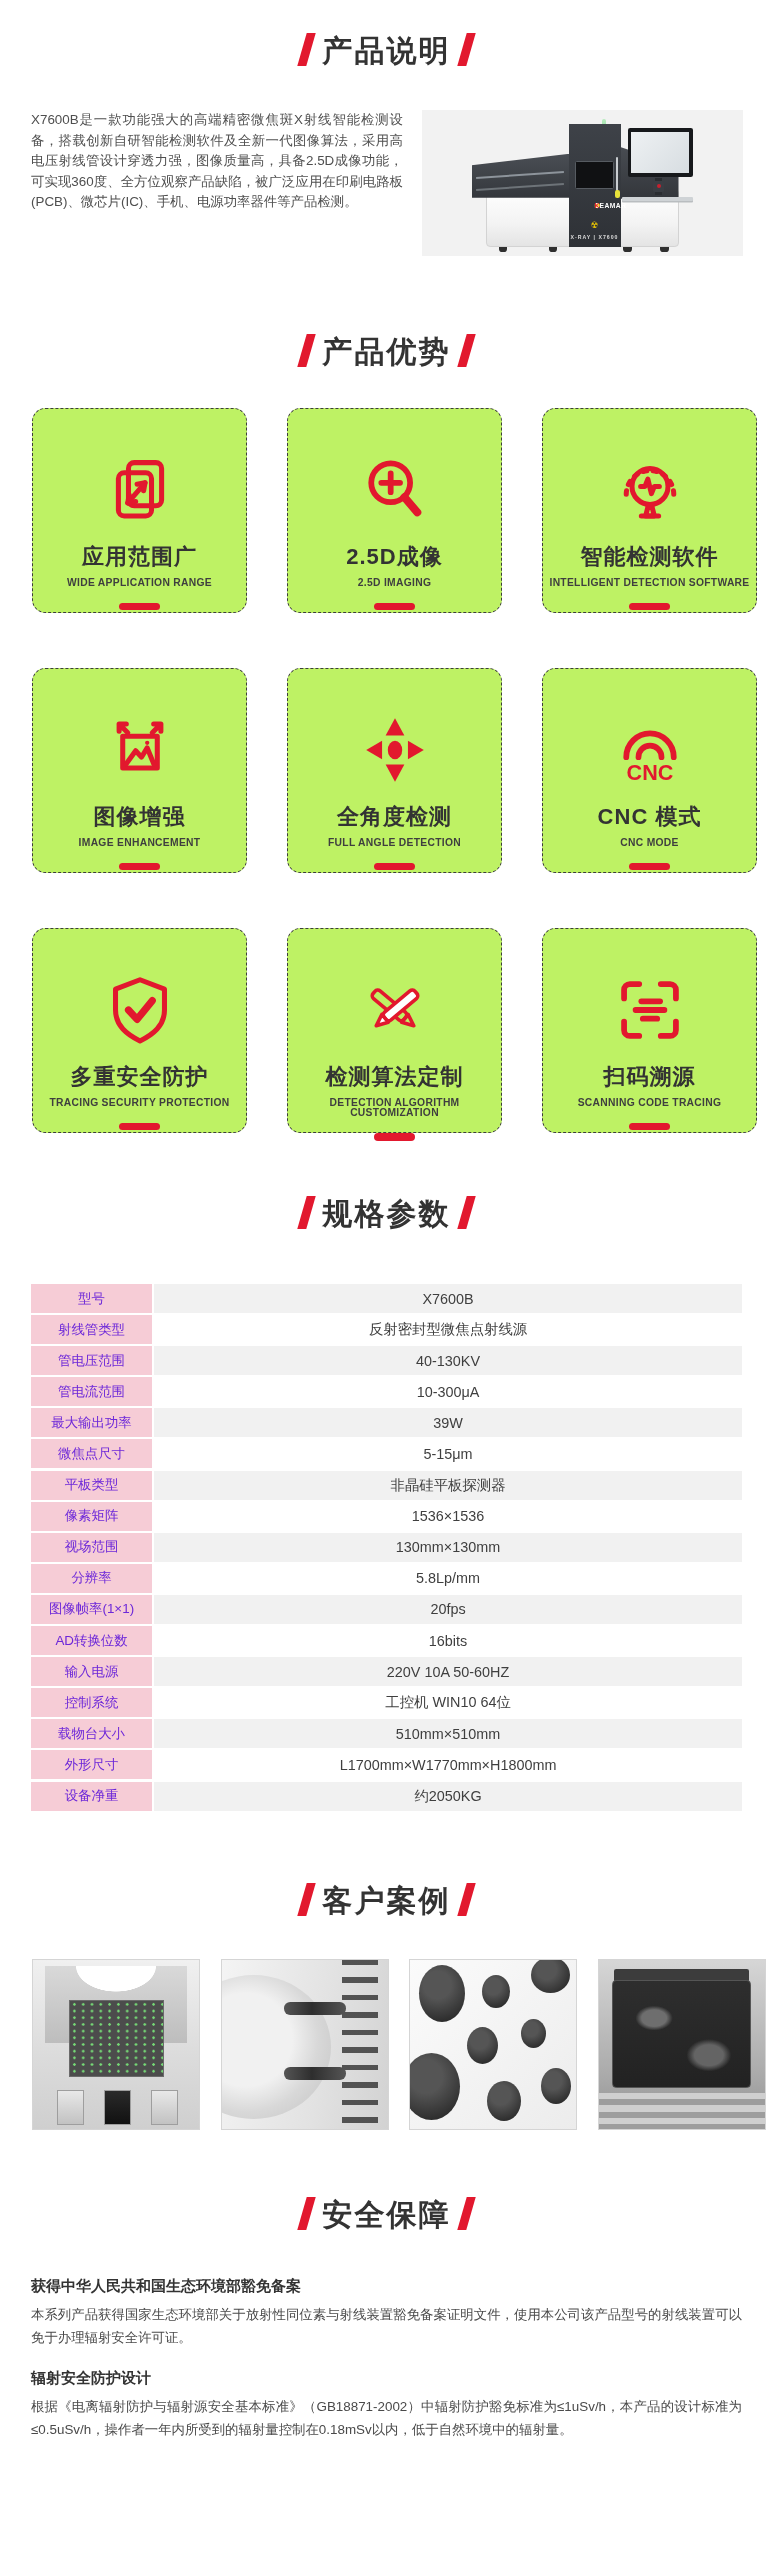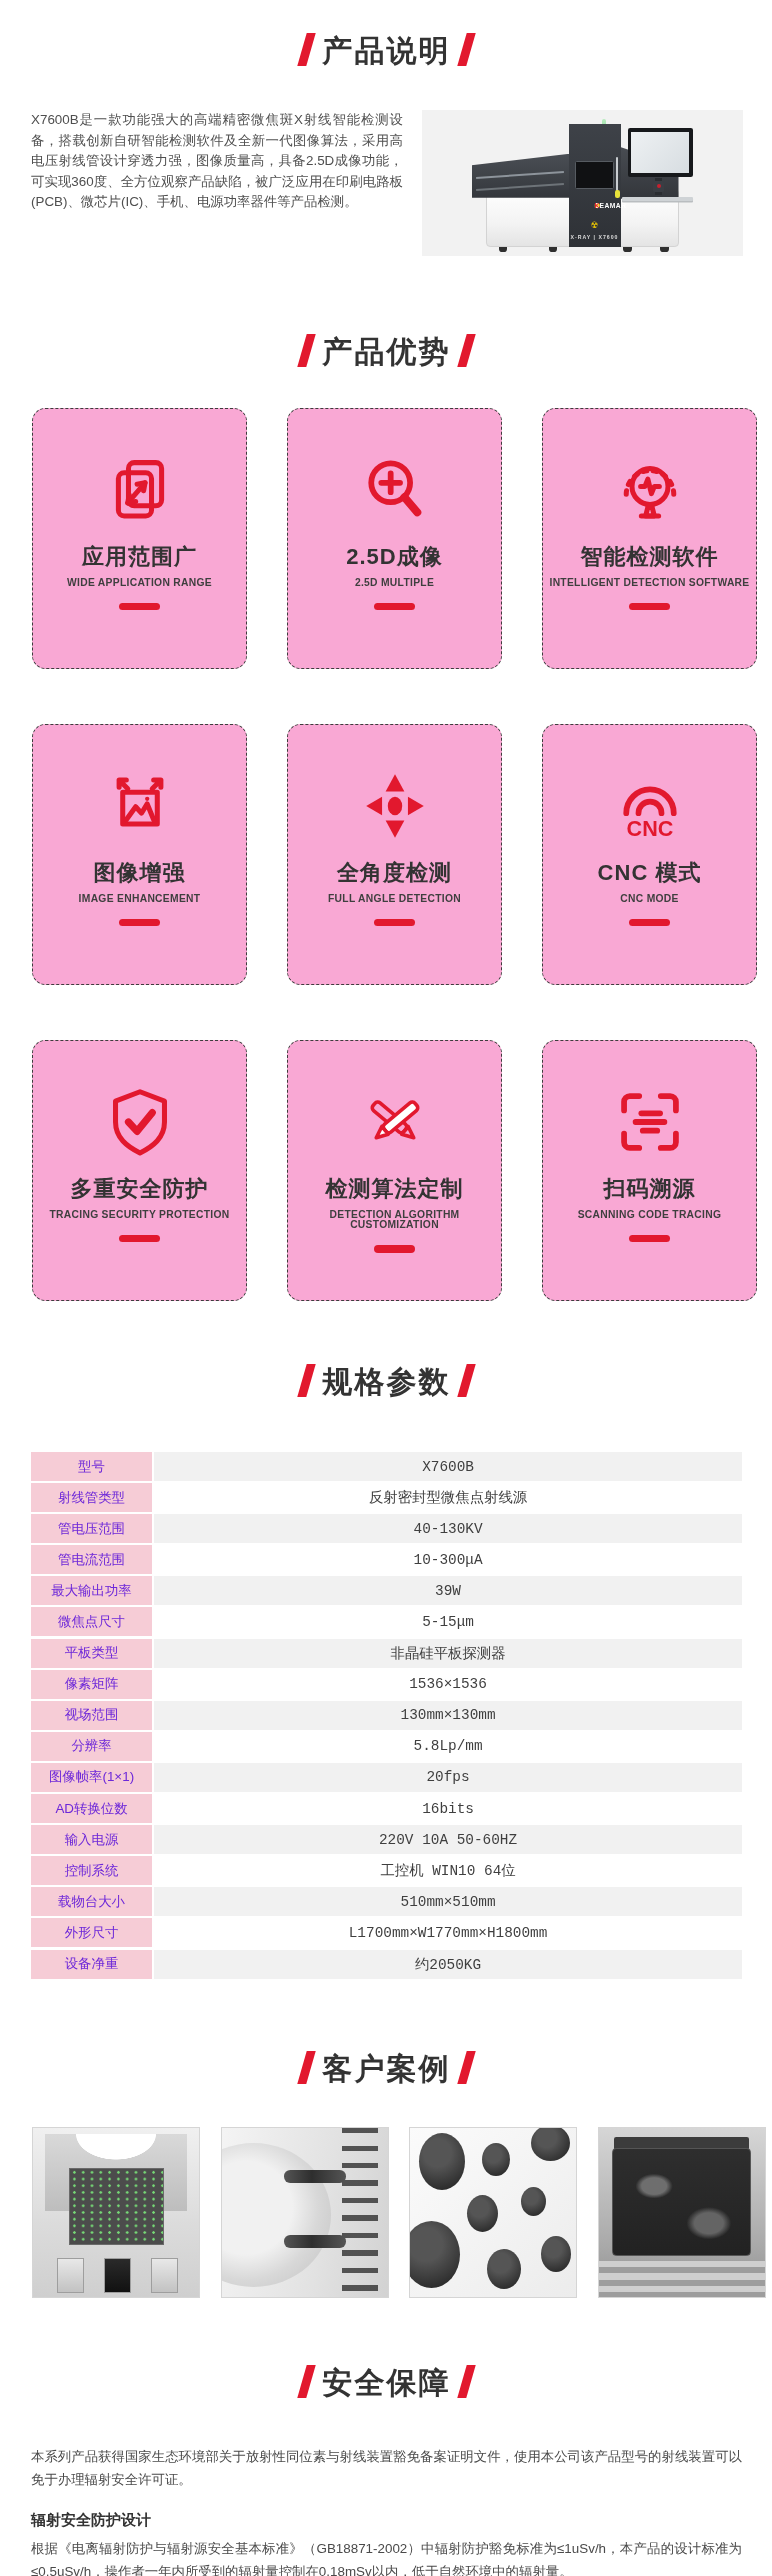--- a/index.html
+++ b/index.html
@@ -42,38 +42,38 @@
   .m-monitor{left:156px;top:8.2px;width:65px;height:49px;background:#17191c;border-radius:2.1px;padding:3.6px;}
   .m-screen{position:static;display:block;width:100%;height:100%;background:linear-gradient(135deg,#eef1f3 0%,#d7dde1 100%);}
   .m-stand{left:183px;top:58px;width:7.2px;height:17.5px;background:#2a2d31;}
   .m-ctrl{left:181px;top:61px;width:11.3px;height:11.3px;background:#3a3e44;border-radius:1.5px;}
   .m-btn{left:185px;top:64px;width:4.6px;height:4.6px;background:#c6202e;border-radius:50%;}
   .m-tray{left:150px;top:77px;width:71px;height:4.6px;background:#cfd3d6;border-radius:1px;box-shadow:0 1.5px 0 #b9bdc0;}
 
   
   .adv-title{margin-top:75px;}
   .adv-grid{margin:41px 0 0 32px;width:726px;display:grid;grid-template-columns:repeat(3,215px);column-gap:40px;row-gap:55px;}
-  .adv-card{height:261px;border:1.5px dashed #3d3d3d;border-radius:13.4px;text-align:center;padding-top:44px;background:#f9a8d4;}
+  .adv-card{height:205px;border:1.5px dashed #3d3d3d;border-radius:13.4px;text-align:center;padding-top:44px;background:#bef264;}
   .adv-icon{height:73px;display:flex;align-items:center;justify-content:center;}
   .adv-icon svg{width:72px;height:72px;}
   .adv-icon .st{fill:none;stroke:var(--red);stroke-width:7;stroke-linecap:round;stroke-linejoin:round;}
   .adv-icon .st8{fill:none;stroke:var(--red);stroke-width:8;stroke-linecap:round;stroke-linejoin:round;}
   .adv-icon .fl{fill:var(--red);stroke:none;}
   .adv-icon .dash{stroke-dasharray:5 9;}
   .adv-icon text{fill:var(--red);font-weight:bold;font-family:"Liberation Sans",sans-serif;}
   .adv-label{margin-top:19.6px;font-size:22px;font-weight:bold;color:var(--ink);letter-spacing:1px;line-height:1;}
   .adv-sub{margin-top:10.3px;font-size:10.3px;font-weight:bold;color:#3f3f3f;letter-spacing:0.3px;line-height:1;}
   .adv-dash{width:41px;height:7.7px;border-radius:4.1px;background:var(--red);margin:14.4px auto 0;}
 
   
   .spec-title{margin-top:60px;}
   .spec-table{margin:55px 30px 0 31px;width:711px;}
   .spec-row{display:flex;height:29px;margin-bottom:2.1px;}
   .spec-label{width:121px;margin-right:2.1px;background:var(--pink);color:#6d28d9;font-size:13.4px;display:flex;align-items:center;justify-content:center;flex:none;}
-  .spec-value{flex:1;background:#ffffff;color:#3f3f3f;font-size:14.4px;display:flex;align-items:center;justify-content:center;font-family:Liberation Mono, monospace;}
+  .spec-value{flex:1;background:#ffffff;color:#3f3f3f;font-size:14.4px;display:flex;align-items:center;justify-content:center;}
   .spec-row:nth-child(odd) .spec-value{background:var(--cellgray);}
 
   
   .case-title{margin-top:69px;}
   .case-row{margin:43px 0 0 32px;display:flex;gap:20.6px;}
   .case-img{width:168px;height:171px;border:0.5px solid #d5d5d5;position:relative;overflow:hidden;}
   .case-img *{position:absolute;}
   .case-mos{background:linear-gradient(180deg,#f0f0f0 0%,#dcdcdc 55%,#cfcfcf 100%);}
   .mos-top{left:12.4px;top:6.2px;right:12.4px;height:77px;background:radial-gradient(72px 46px at 50% 0%,#ffffff 0 55%,transparent 56%),linear-gradient(180deg,#d9d9d9,#bdbdbd);}
   .mos-die{left:36px;top:40px;width:95px;height:77px;background:#4c4c4c;background-image:radial-gradient(circle 1.3px,rgba(120,225,120,0.95) 1px,transparent 1.5px);background-size:8.8px 6.7px;border:1px solid #6a6a6a;}
@@ -175,21 +175,21 @@
 
     <div class="adv-card">
       <div class="adv-icon">
         <svg viewBox="0 0 100 100">
           <circle class="st8" cx="44" cy="40" r="27"></circle>
           <path class="st8" d="M44,27 v26 M31,40 h26"></path>
           <path d="M63,60 L81,81" fill="none" stroke="#e2182e" stroke-width="11" stroke-linecap="round"></path>
         </svg>
       </div>
       <div class="adv-label">2.5D成像</div>
-      <div class="adv-sub">2.5D MULTIPLE</div>
+      <div class="adv-sub">2.5D IMAGING</div>
       <div class="adv-dash"></div>
     </div>
 
     <div class="adv-card">
       <div class="adv-icon">
         <svg viewBox="0 0 100 100">
           <path class="st dash" d="M17,56 A33,33 0 1 1 83,56"></path>
           <circle class="st" cx="50" cy="45" r="25"></circle>
           <polyline class="st" points="37,45 43,45 47,35 52,55 56,45 63,45"></polyline>
           <path class="st" d="M44,86 L48,70 H52 L56,86 Z"></path>
@@ -409,20 +409,21 @@
 
 
   <div class="sec-title safe-title">
     <span class="slash"></span>
     <span class="t">安全保障</span>
     <span class="slash"></span>
   </div>
 
   <div class="safe-wrap">
     <div class="safe-block">
+      <div class="safe-h">获得中华人民共和国生态环境部豁免备案</div>
       <p class="safe-p">本系列产品获得国家生态环境部关于放射性同位素与射线装置豁免备案证明文件，使用本公司该产品型号的射线装置可以免于办理辐射安全许可证。</p>
     </div>
     <div class="safe-block">
       <div class="safe-h">辐射安全防护设计</div>
       <p class="safe-p">根据《电离辐射防护与辐射源安全基本标准》（GB18871-2002）中辐射防护豁免标准为≤1uSv/h，本产品的设计标准为≤0.5uSv/h，操作者一年内所受到的辐射量控制在0.18mSv以内，低于自然环境中的辐射量。</p>
     </div>
 
   </div>
 
 </div>

